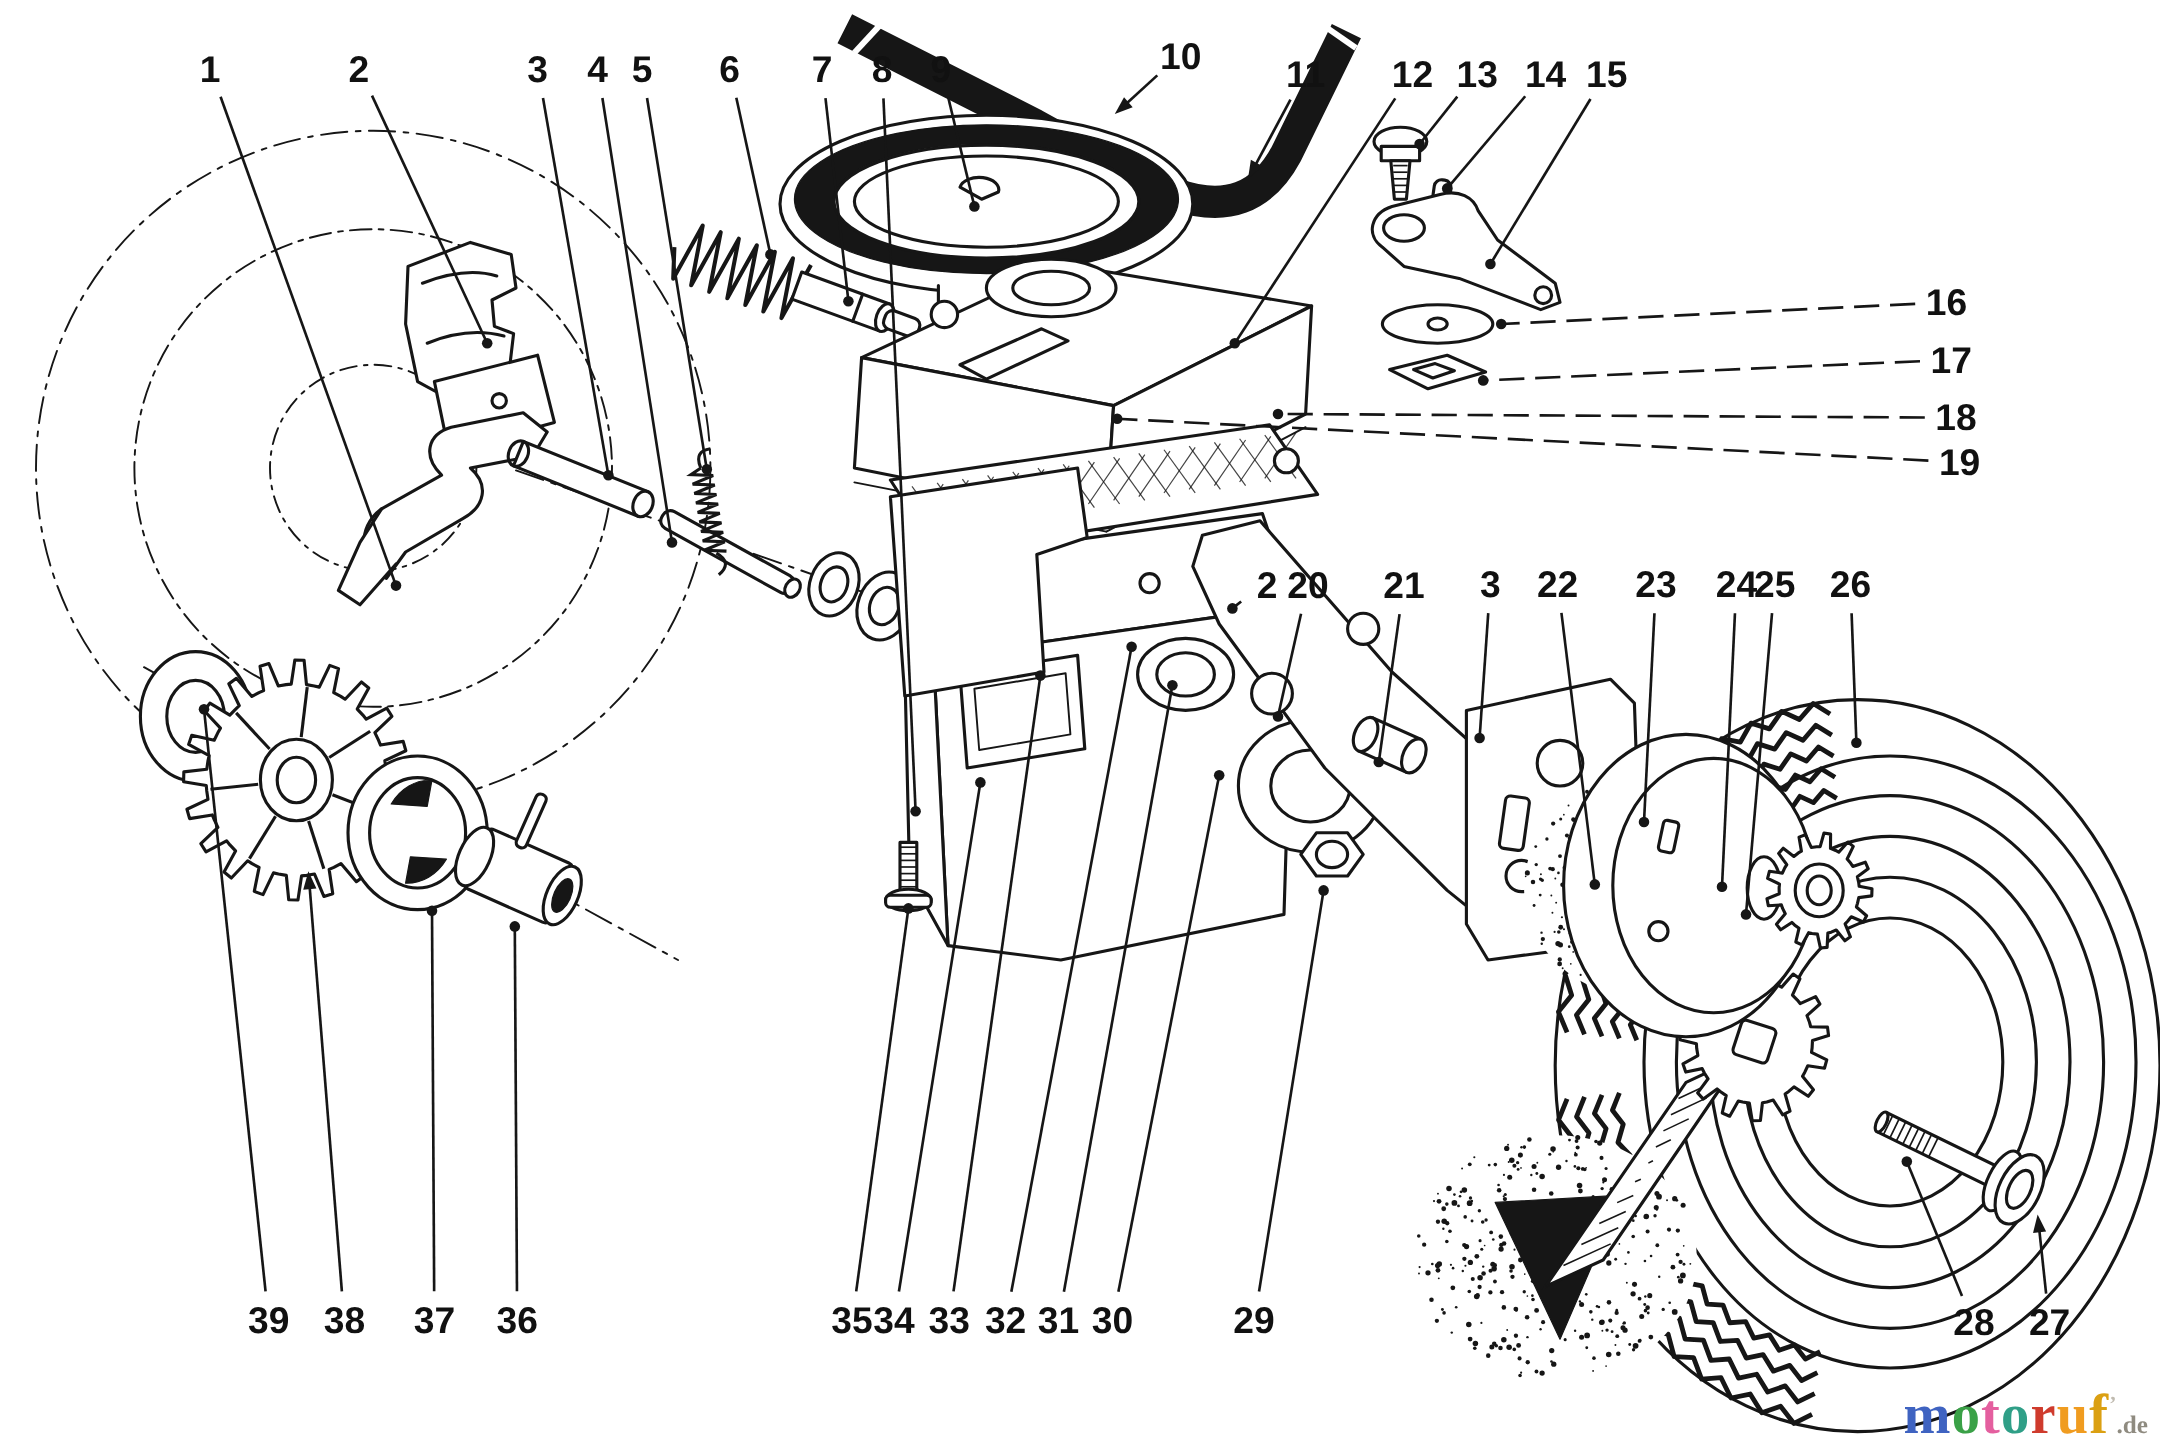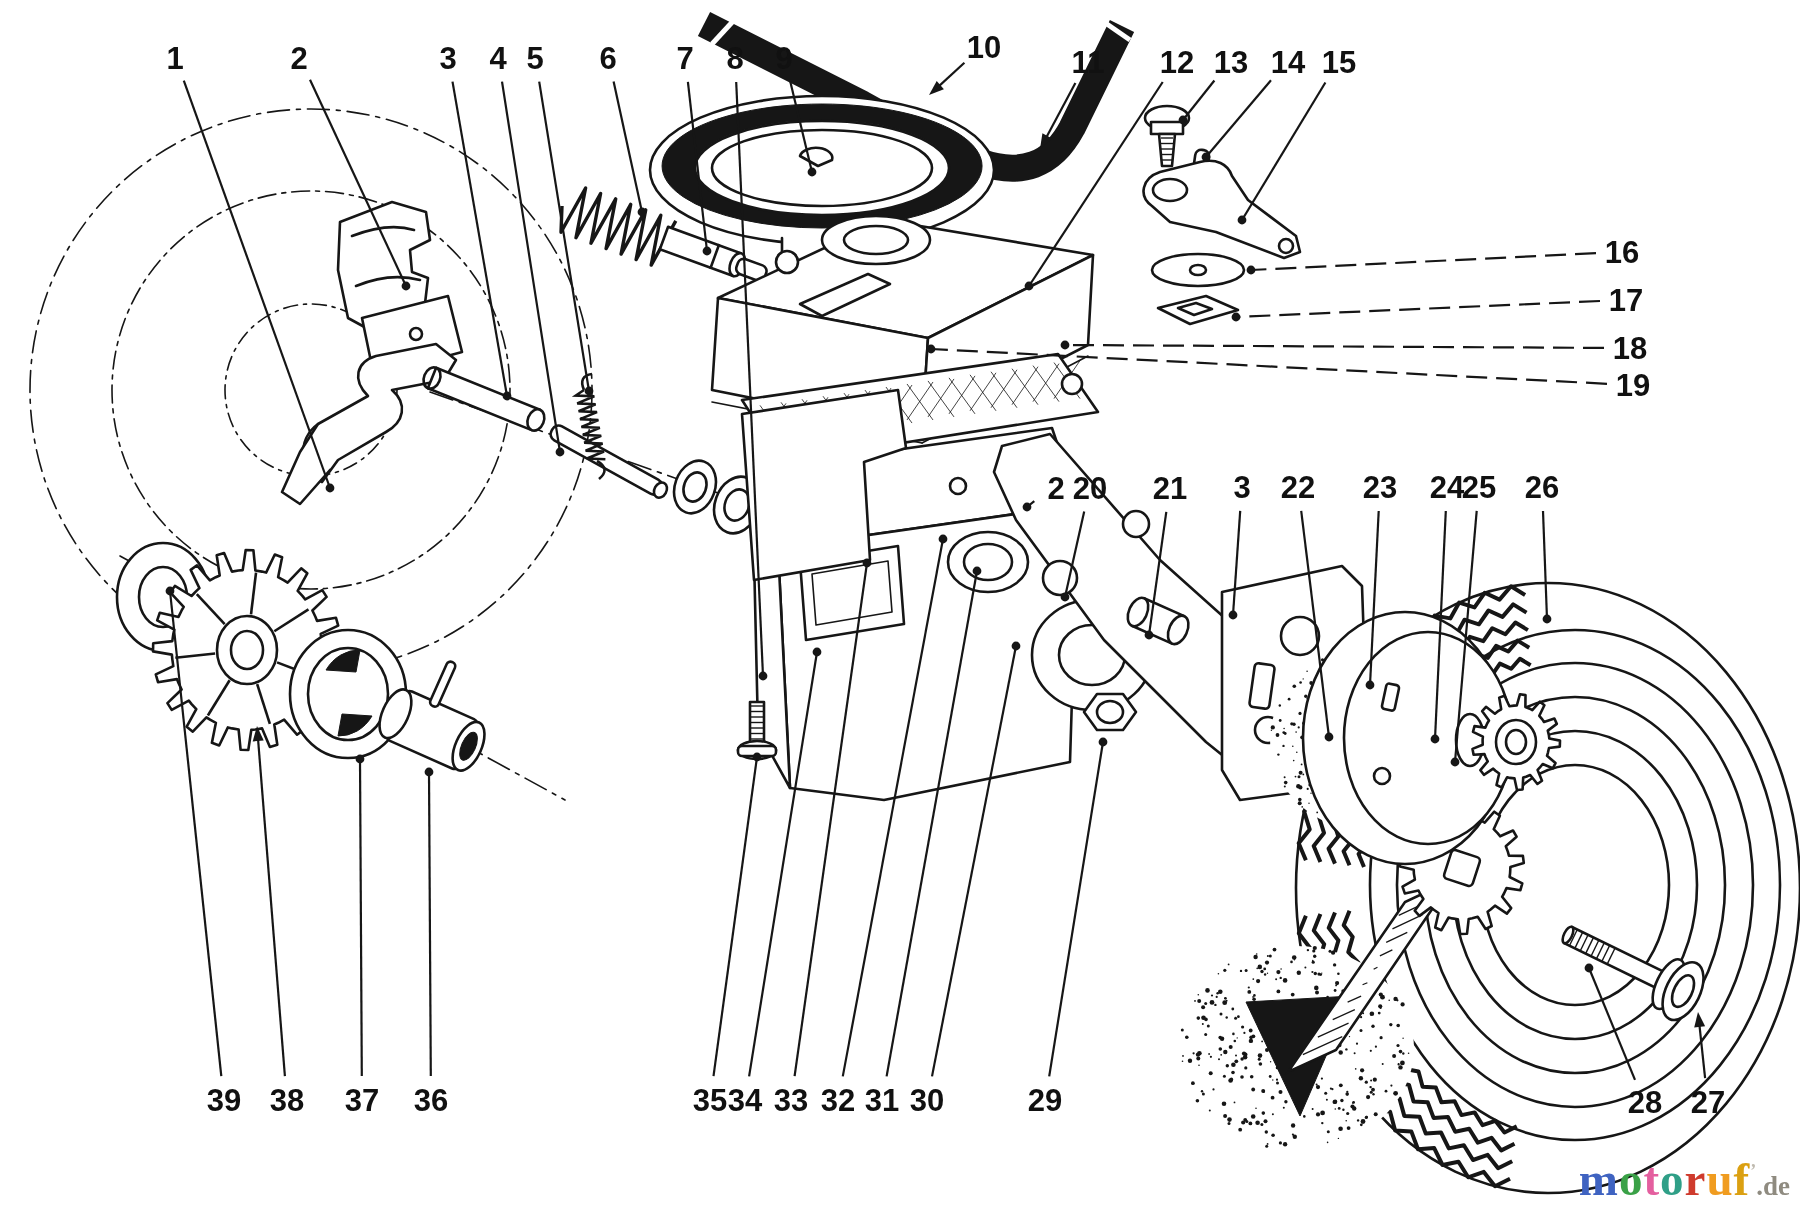--- a/index.html
+++ b/index.html
@@ -2,21 +2,21 @@
 <html><head>
 <meta charset="utf-8">
 <style>
   html,body{margin:0;padding:0;background:#e8e8e8;}
   .stage{position:relative;width:1800px;height:1207px;background:#ffffff;overflow:hidden;
          font-family:"Liberation Sans", sans-serif;}
   .stage svg{position:absolute;left:0;top:0;}
   .watermark{position:absolute;right:10px;bottom:4px;
              font-family:"Liberation Serif", serif;font-weight:bold;
              font-size:47px;line-height:1;letter-spacing:1px;user-select:none;}
-  .watermark .suffix{font-size:27px;font-weight:bold;letter-spacing:0;}
+  .watermark .suffix{font-size:21px;font-weight:bold;letter-spacing:0;}
   .watermark .tick{font-size:18px;vertical-align:18px;letter-spacing:0;}
   .ink{stroke:#161616;fill:none;stroke-width:2.6;stroke-linejoin:round;stroke-linecap:round;}
   .inkw{stroke:#161616;fill:#ffffff;stroke-width:2.6;stroke-linejoin:round;stroke-linecap:round;}
   .inkb{stroke:#161616;fill:#161616;stroke-linejoin:round;}
   .thin{stroke-width:1.6;}
   .callout-text{font-family:"Liberation Sans", sans-serif;font-weight:bold;font-size:31px;fill:#111;}
 </style>
 </head>
 <body>
 

